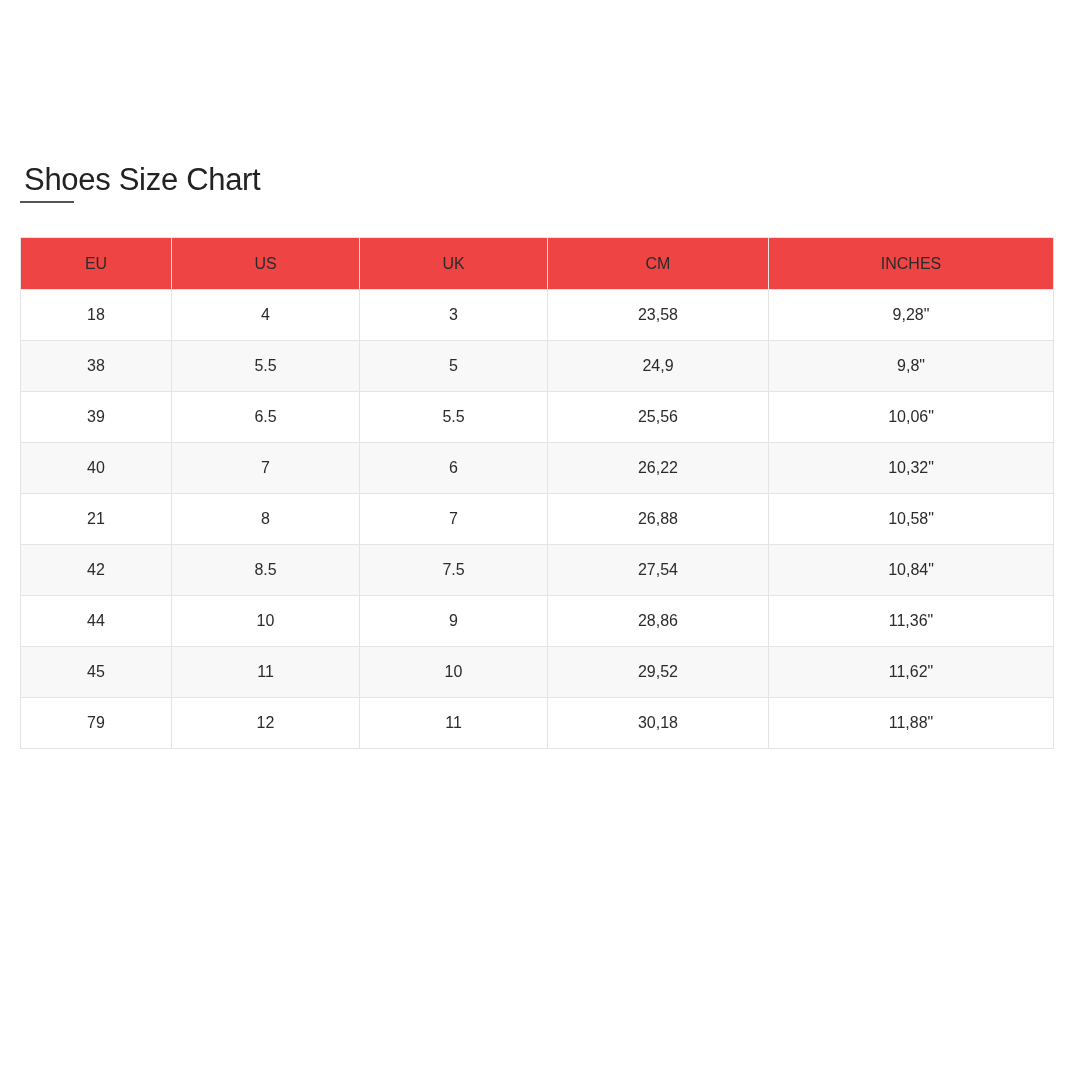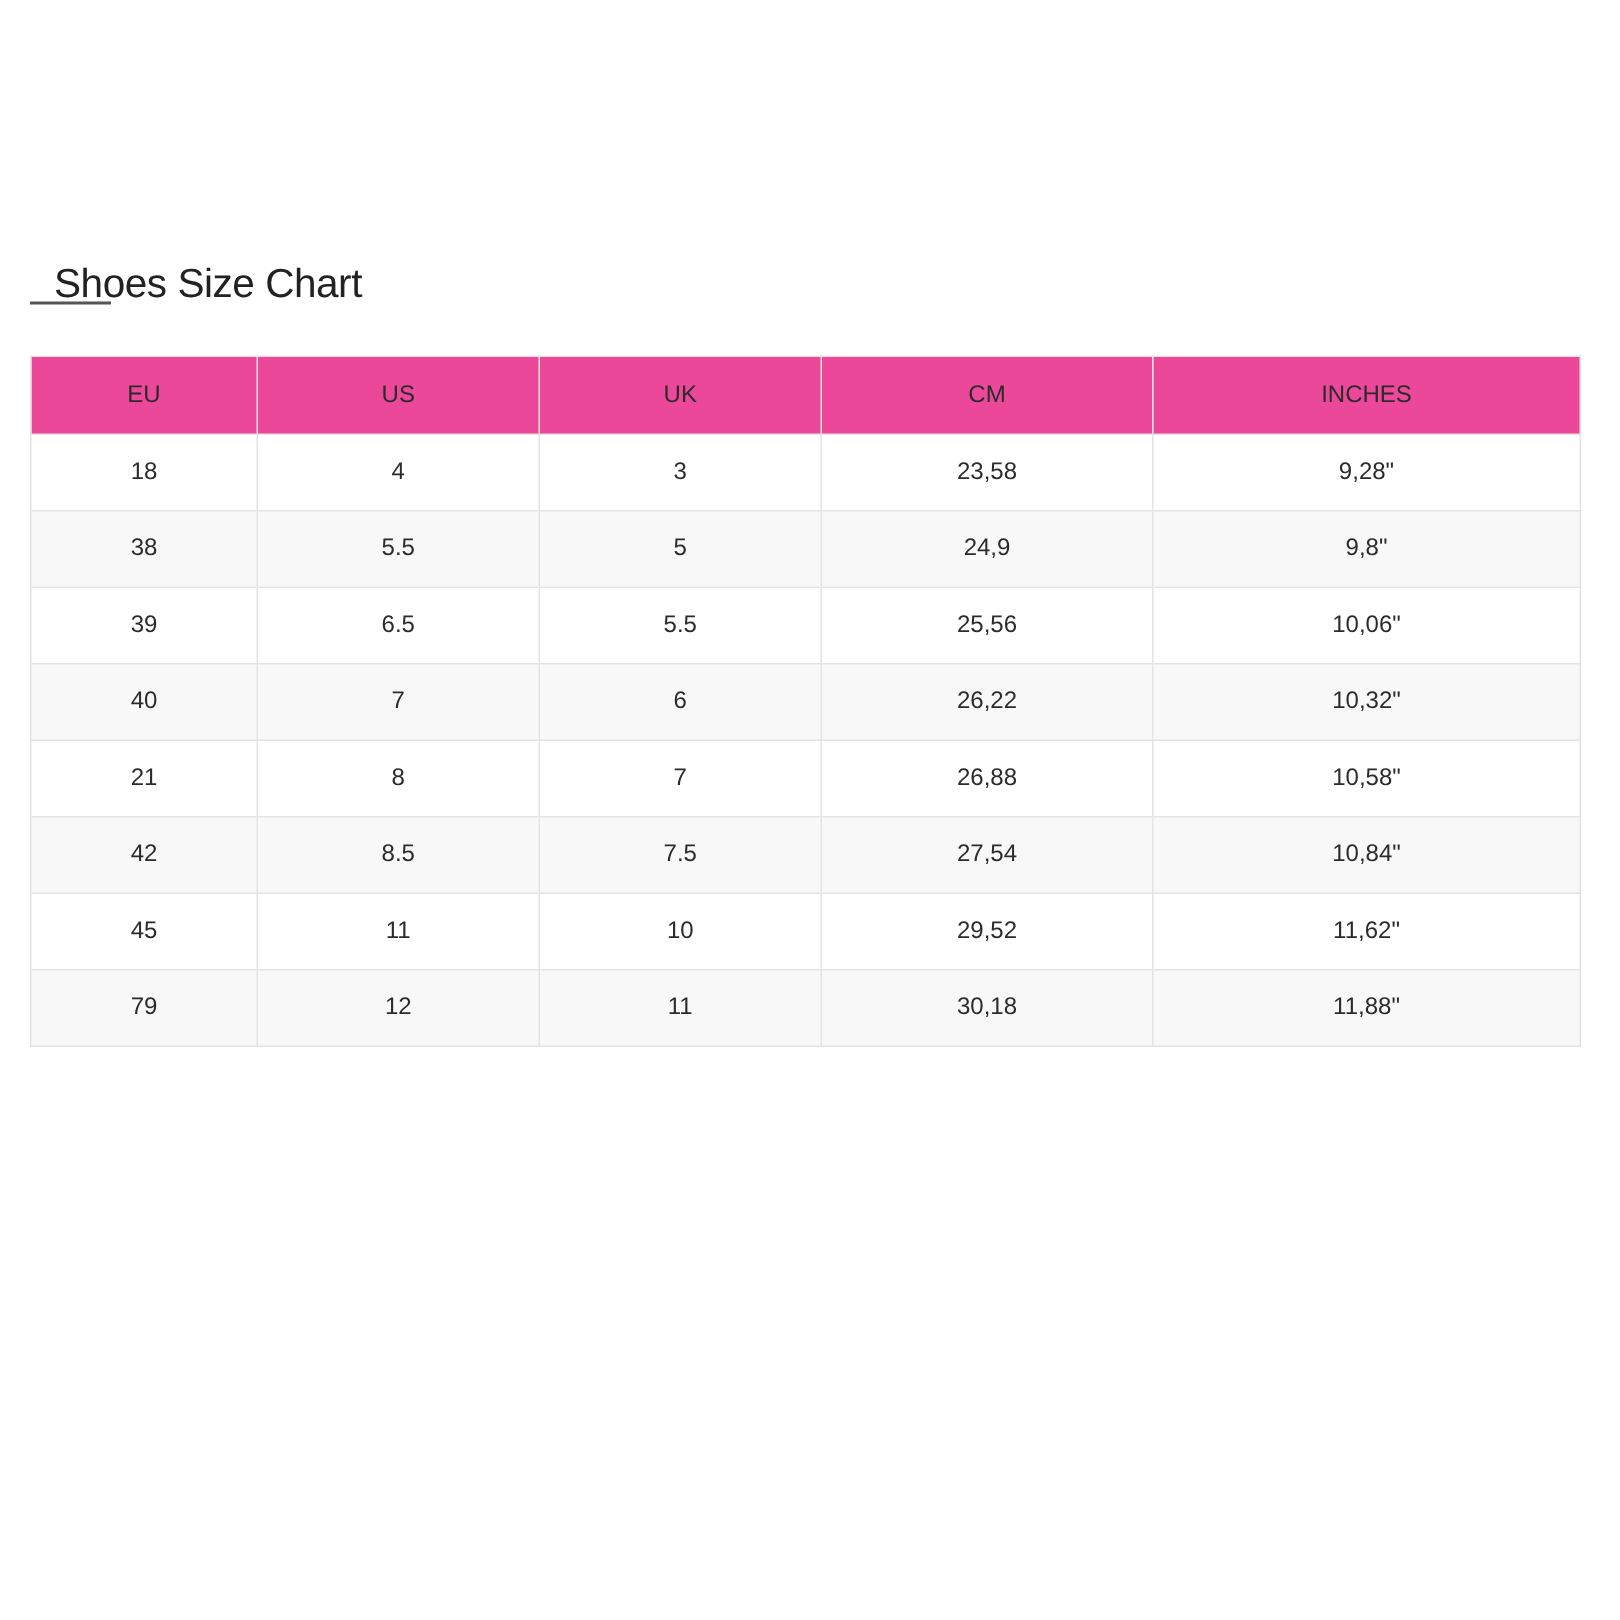--- a/index.html
+++ b/index.html
@@ -3,37 +3,37 @@
   <meta charset="utf-8">
   <style>
     html, body { margin: 0; padding: 0; }
     body {
       width: 1080px; height: 1080px; background: #ffffff;
       font-family: "Liberation Sans", sans-serif; color: #2b2b2b;
       position: relative; overflow: hidden;
     }
     .title {
       position: absolute; left: 20px; top: 158px;
-      font-size: 27px; color: #222; letter-spacing: -0.3px;
-      margin: 16px; font-weight: normal;
+      font-size: 31px; color: #222; letter-spacing: -0.3px;
+      margin: 4px; font-weight: normal;
     }
     .title-underline {
       position: absolute; left: 20px; top: 201px;
       width: 54px; height: 2px; background: #555;
     }
     table.size-table {
       position: absolute; left: 20px; top: 237px;
       width: 1033px; border-collapse: collapse;
       border: 1px solid #e2e2e2; table-layout: fixed;
     }
     .size-table th, .size-table td {
       border: 1px solid #e4e4e4; text-align: center;
       font-size: 16px; color: #2b2b2b; font-weight: normal; padding: 0;
     }
-    .size-table th { background: #ec4899; height: 51px; }
+    .size-table th { background: #ef4444; height: 51px; }
     .size-table td { height: 50px; }
     .size-table tbody tr:nth-child(odd) td { background: #ffffff; }
     .size-table tbody tr:nth-child(even) td { background: #f8f8f8; }
   </style>
 </head>
 <body>
 
 <h2 class="title">Shoes Size Chart</h2>
 <div class="title-underline"></div>
 
@@ -91,20 +91,27 @@
         <td>10,58"</td>
       </tr>
     <tr>
         <td>42</td>
         <td>8.5</td>
         <td>7.5</td>
         <td>27,54</td>
         <td>10,84"</td>
       </tr>
     <tr>
+        <td>44</td>
+        <td>10</td>
+        <td>9</td>
+        <td>28,86</td>
+        <td>11,36"</td>
+      </tr>
+    <tr>
         <td>45</td>
         <td>11</td>
         <td>10</td>
         <td>29,52</td>
         <td>11,62"</td>
       </tr>
     <tr>
         <td>79</td>
         <td>12</td>
         <td>11</td>

